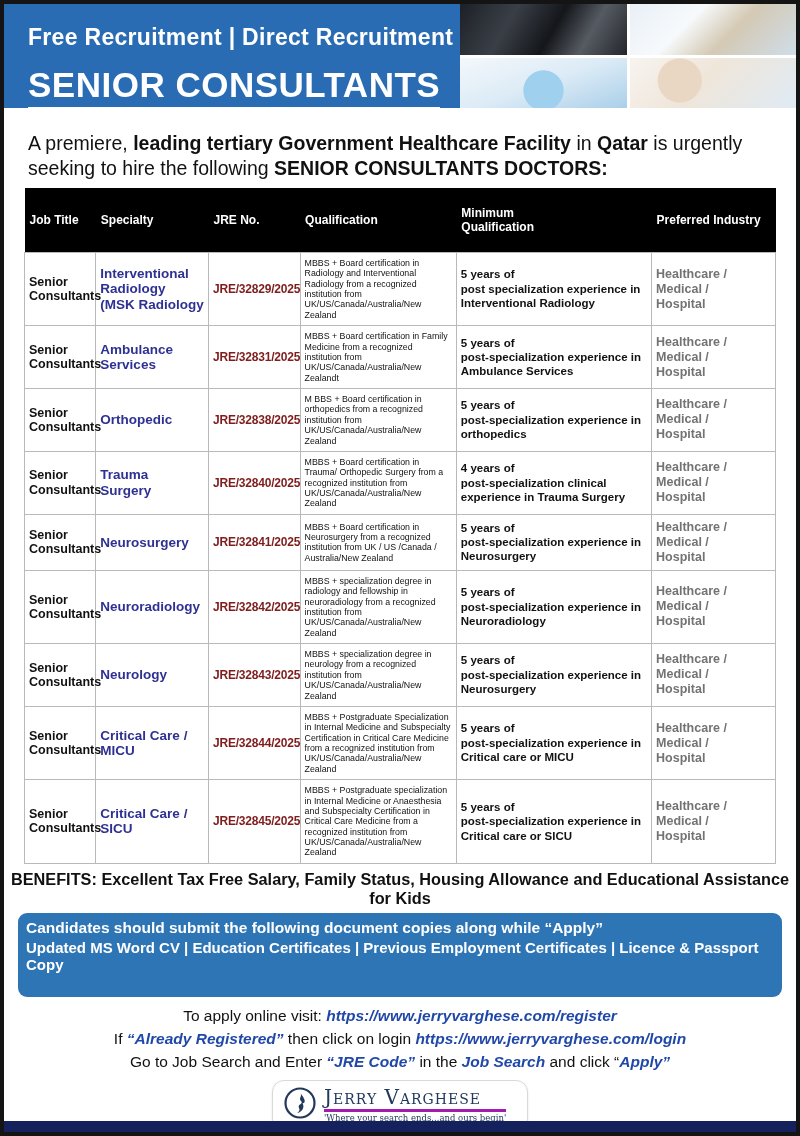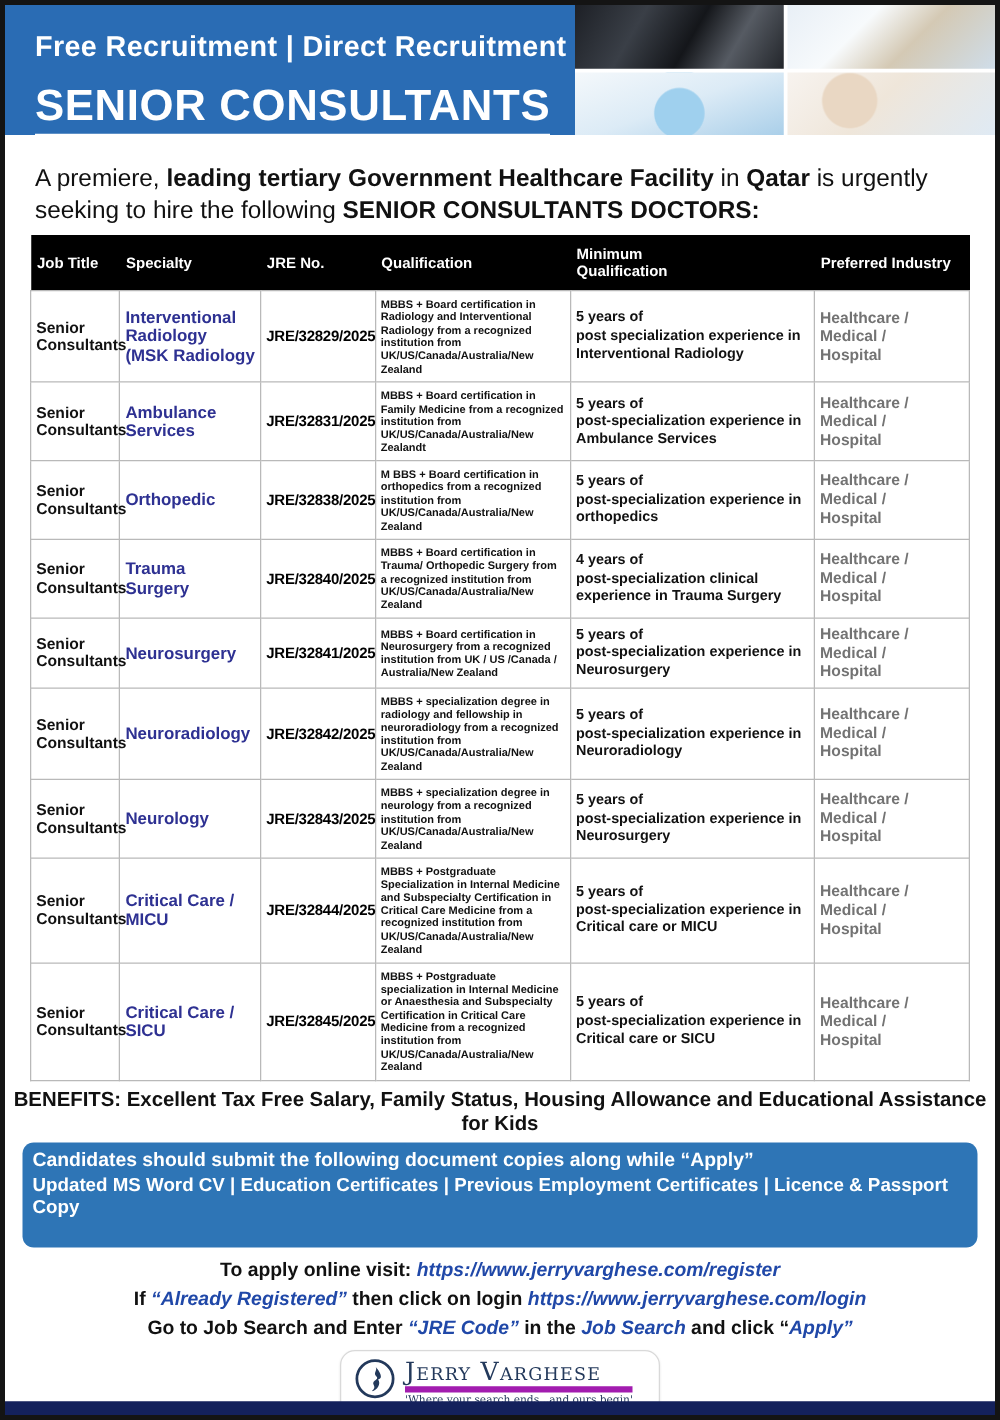--- a/index.html
+++ b/index.html
@@ -21,44 +21,44 @@
   .ph-family { background:radial-gradient(circle at 30% 45%, #e9d7c3 0 18%, transparent 19%), linear-gradient(135deg,#f7f3ef 0%,#efe6da 45%,#dfeaf4 100%); }
 
   
   .intro { padding:23px 24px 5px; font-size:19.5px; line-height:1.28; color:#111; }
   .intro b { font-weight:800; }
 
   
   table.jobs { width:752px; margin:2px auto 0; border-collapse:collapse; table-layout:fixed; }
   table.jobs col.c1{width:9.5%} table.jobs col.c2{width:15%} table.jobs col.c3{width:12.2%}
   table.jobs col.c4{width:20.8%} table.jobs col.c5{width:26%} table.jobs col.c6{width:16.5%}
-  table.jobs th { background:#000; color:#fff; font-size:12px; font-weight:bold; text-align:left; padding:8px 5px; white-space:pre-line; vertical-align:middle; }
+  table.jobs th { background:#000; color:#fff; font-size:12px; font-weight:bold; text-align:left; padding:18px 5px; white-space:pre-line; vertical-align:middle; }
   table.jobs td { border:1px solid #b9b9b9; padding:5px 4px; vertical-align:middle; }
   td.cell-job { font-size:12.5px; font-weight:800; color:#111; white-space:pre-line; line-height:1.15; }
   td.cell-spec { font-size:13.5px; font-weight:800; color:#2e3192; white-space:pre-line; line-height:1.15; }
-  td.cell-jre { font-size:12px; font-weight:800; color:#000000; letter-spacing:-.2px; }
-  td.cell-qual { font-size:8.8px; font-weight:700; color:#111; line-height:1.18; }
+  td.cell-jre { font-size:12px; font-weight:800; color:#7f1d1d; letter-spacing:-.2px; }
+  td.cell-qual { font-size:8.8px; font-weight:400; color:#111; line-height:1.18; }
   td.cell-min { font-size:11.5px; font-weight:600; color:#111; white-space:pre-line; line-height:1.25;margin-top:40px; }
   td.cell-ind { font-size:12.5px; font-weight:800; color:#737373; white-space:pre-line; line-height:1.2; }
 
   
   .benefits { text-align:center; font-size:16.3px; font-weight:800; color:#111; margin:6px 4px 5px; }
   .doc-banner { margin:0 14px; background:#2e75b6; border-radius:9px; color:#ffffff; text-align:left; padding:6px 8px 24px; }
   .doc-banner .l1 { font-size:15.5px; font-weight:600; }
   .doc-banner .l2 { font-size:15px; font-weight:800; margin-top:2px; }
 
   
   .apply { text-align:center; font-size:15.5px; color:#111; margin-top:7px; line-height:1.5; }
-  .apply .blk { font-weight:700; }
+  .apply .blk { font-weight:400; }
   .apply .lnk { color:#2048a8; font-weight:800; font-style:italic; }
 
   
   .logo-box { width:256px; margin:6px auto 4px; border:1px solid #d9d9d9; border-radius:12px; background:#fff; box-shadow:0 1px 2px rgba(0,0,0,.12); padding:5px 10px 6px; display:flex; align-items:center; gap:7px; }
   .logo-circ { flex:0 0 34px; }
-  .logo-name { font-family:"DejaVu Serif", serif; font-size:20px; letter-spacing:1px; color:#23395b; font-variant:small-caps; border-bottom:5px solid #a21caf; line-height:1.05; padding-bottom:1px; }
+  .logo-name { font-family:"DejaVu Serif", serif; font-size:20px; letter-spacing:1px; color:#23395b; font-variant:small-caps; border-bottom:3px solid #a21caf; line-height:1.05; padding-bottom:1px; }
   .logo-tag { font-family:"DejaVu Serif", serif; font-size:8.5px; color:#23395b; margin-top:1px; }
 
   .bottom-strip { position:absolute; left:0; right:0; bottom:0; height:11px; background:#14215c; }
 </style>
 </head>
 <body>
 
 <div class="page">
 
   <div class="hdr">

